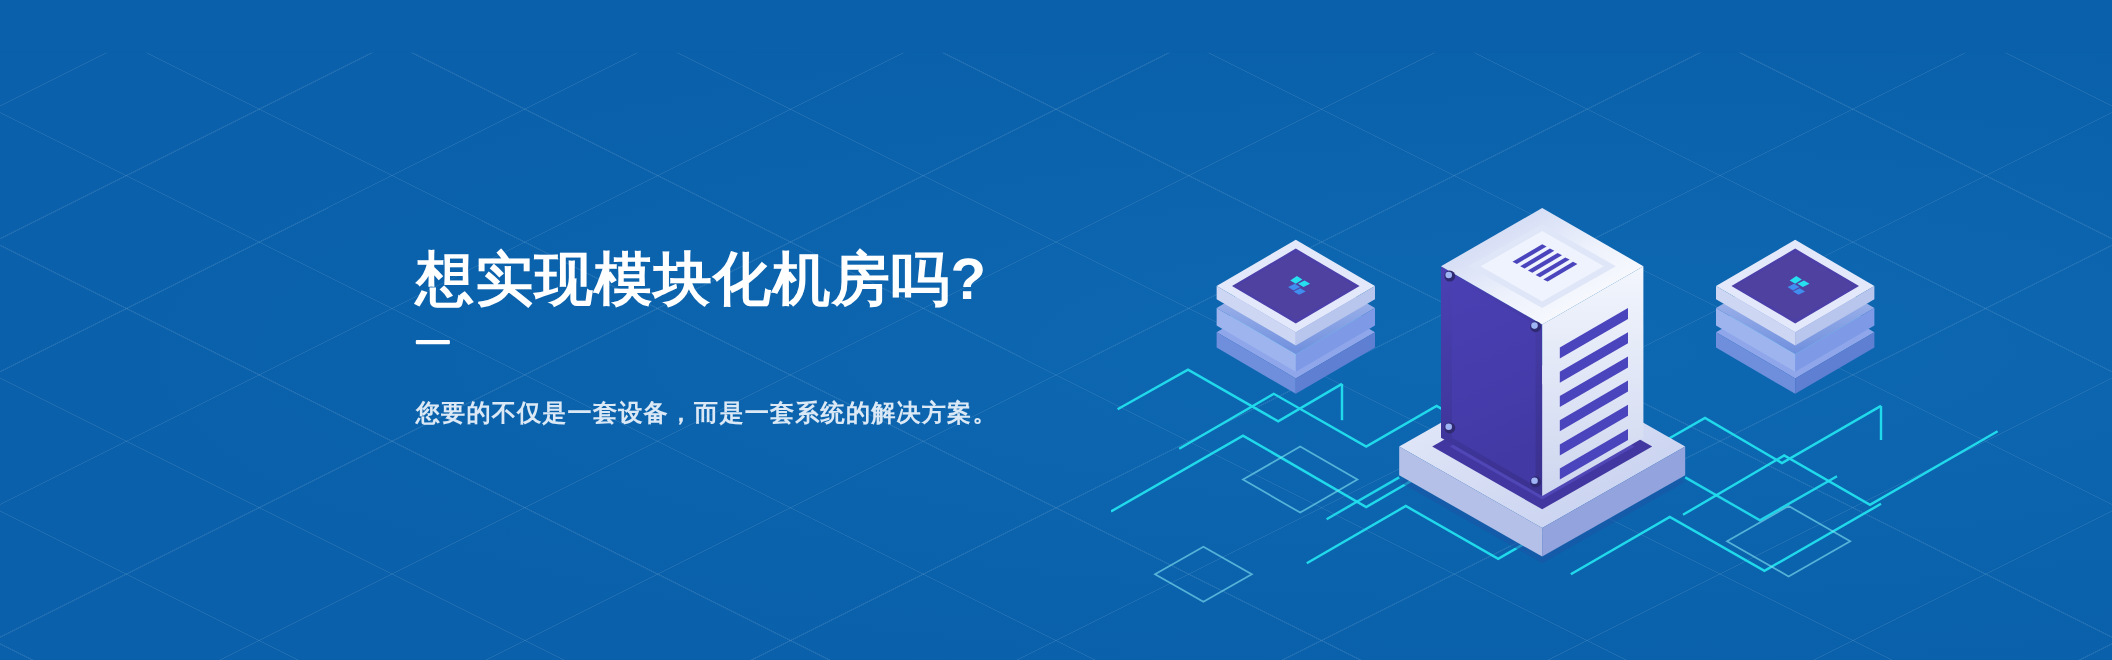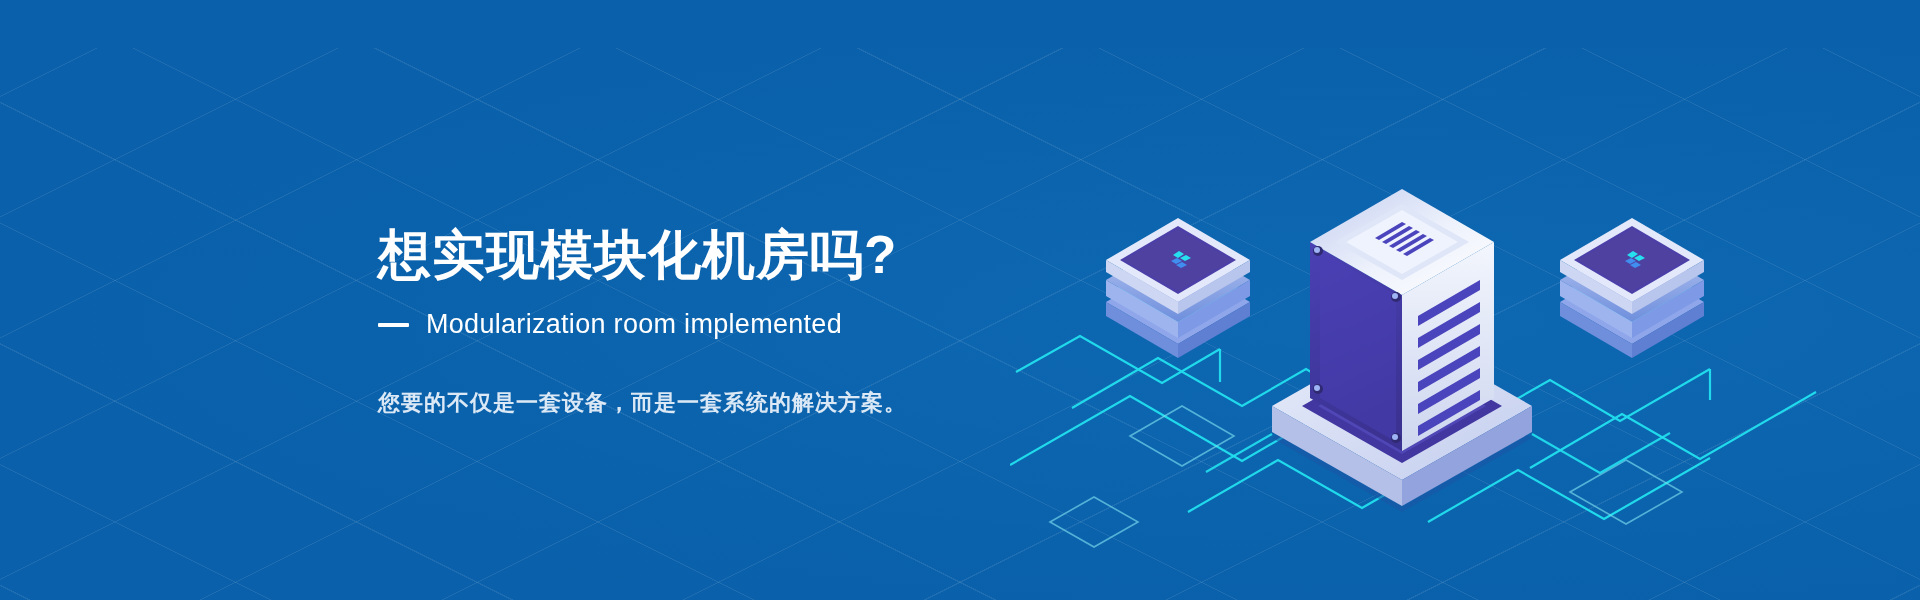--- a/index.html
+++ b/index.html
@@ -124,21 +124,20 @@
     <div class="g-a"></div>
     <div class="g-b"></div>
   </div>
   <div class="bg-vignette"></div>
 
   <div class="copy">
     <h1 class="headline">想实现模块化机房吗?</h1>
 
     <div class="sub-row">
       <span class="sub-dash"></span>
-      <span class="subhead">Modularization room implemented</span>
     </div>
 
     <p class="desc">您要的不仅是一套设备，而是一套系统的解决方案。</p>
   </div>
 
   <div class="art">
     <svg viewBox="0 0 810 460" xmlns="http://www.w3.org/2000/svg">
       <defs>
         <linearGradient id="towerRight" x1="0" y1="0" x2="0" y2="1">
           <stop offset="0%" stop-color="#f3f6fd"></stop>

